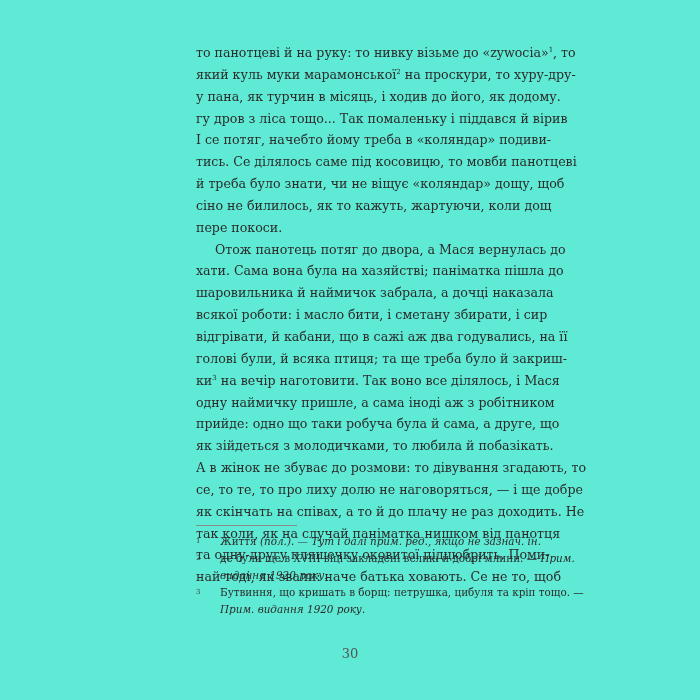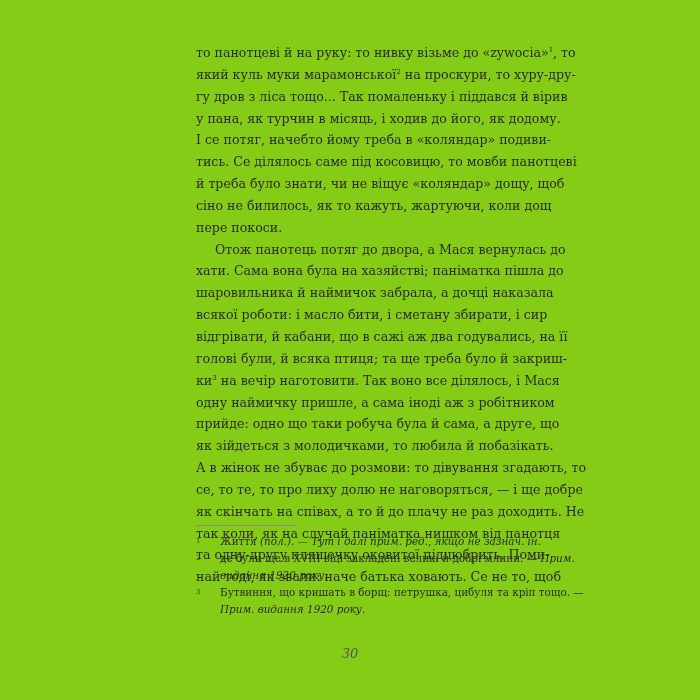--- a/index.html
+++ b/index.html
@@ -1,18 +1,18 @@
 <!DOCTYPE html>
 <html><head>
   <meta charset="utf-8">
   <style>
     html, body { margin: 0; padding: 0; background: #ffffff; }
     body { width: 700px; height: 700px; position: relative; overflow: hidden; }
     .page {
-      position: absolute; left: 0; top: 0; width: 700px; height: 700px; background: #84cc16;
+      position: absolute; left: 0; top: 0; width: 700px; height: 700px; background: #5eead4;
     }
     .body-text {
       position: absolute; left: 196px; top: 42px; width: 326px;
       font-family: "DejaVu Serif", serif; font-size: 12.6px; line-height: 21.85px;
       color: #2b2b2b; letter-spacing: 0px;
     }
     .line {
       display: block; height: 21.85px; white-space: nowrap;
       text-align: justify; text-align-last: justify; overflow: visible;
     }
@@ -29,33 +29,33 @@
     }
     .fn { position: relative; padding-left: 24px; }
     .fn-num {
       position: absolute; left: 0; top: 0; font-size: 7px; color: #444;
     }
     .fn-line { display: block; white-space: nowrap; text-align: justify; text-align-last: justify; }
     .fn-line.last { text-align-last: left; }
     .it { font-style: italic; }
     .page-number {
       position: absolute; left: 0; width: 700px; top: 646px; text-align: center;
-      font-family: "DejaVu Serif", serif; font-size: 13px; color: #555; font-style: italic;
+      font-family: "DejaVu Serif", serif; font-size: 13px; color: #555;
     }
   </style>
 </head>
 <body>
 
 <div class="page">
 
   <div class="body-text">
     <span class="line"><span>то панотцеві й на руку: то нивку візьме до «zywocia»</span><sup>1</sup><span>, то</span></span>
     <span class="line"><span>який куль муки марамонської</span><sup>2</sup><span> на проскури, то хуру-дру-</span></span>
+    <span class="line">у пана, як турчин в місяць, і ходив до його, як додому.</span>
     <span class="line">гу дров з ліса тощо... Так помаленьку і піддався й вірив</span>
-    <span class="line">у пана, як турчин в місяць, і ходив до його, як додому.</span>
     <span class="line">І се потяг, начебто йому треба в «коляндар» подиви-</span>
     <span class="line">тись. Се ділялось саме під косовицю, то мовби панотцеві</span>
     <span class="line">й треба було знати, чи не віщує «коляндар» дощу, щоб</span>
     <span class="line">сіно не билилось, як то кажуть, жартуючи, коли дощ</span>
     <span class="line last">пере покоси.</span>
     <span class="line indent">Отож панотець потяг до двора, а Мася вернулась до</span>
     <span class="line">хати. Сама вона була на хазяйстві; паніматка пішла до</span>
     <span class="line">шаровильника й наймичок забрала, а дочці наказала</span>
     <span class="line">всякої роботи: і масло бити, і сметану збирати, і сир</span>
     <span class="line">відгрівати, й кабани, що в сажі аж два годувались, на її</span>

